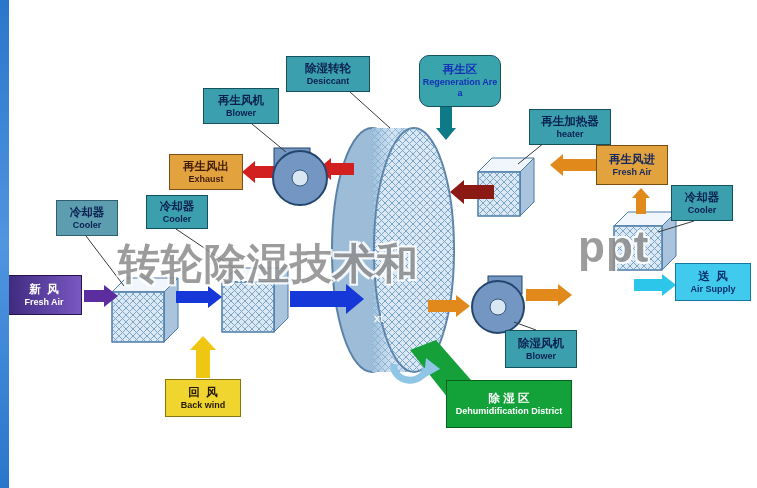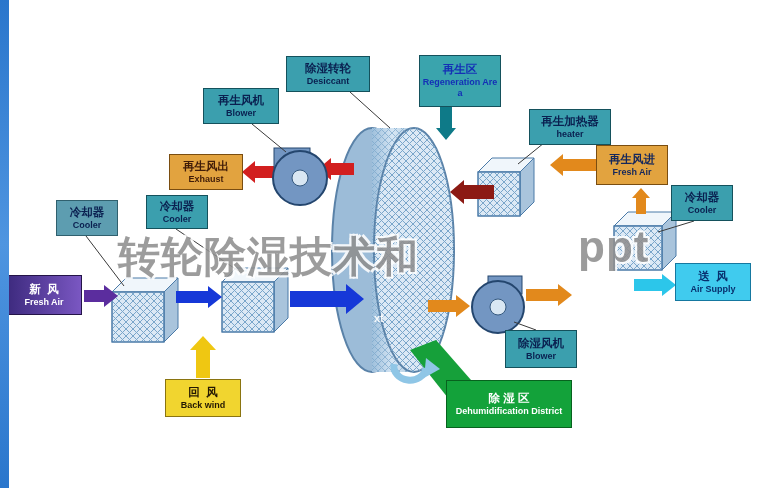--- a/index.html
+++ b/index.html
@@ -11,37 +11,37 @@
   #edge-strip{
     position:absolute;left:0;top:0;width:9px;height:488px;z-index:7;
     background:linear-gradient(180deg,#2a76cc,#4f95e0 50%,#2a76cc);
   }
   svg.layer{position:absolute;left:0;top:0;z-index:2;}
   .wm{
     position:absolute;z-index:4;font-weight:bold;color:#8f8f8f;opacity:.88;
     letter-spacing:1px;
     text-shadow:2px 2px 0 #fff,-2px -2px 0 #fff,2px -2px 0 #fff,-2px 2px 0 #fff;
   }
-  #wm-left{left:118px;top:229px;font-size:42px;}
+  #wm-left{left:118px;top:236px;font-size:42px;}
   #wm-right{left:578px;top:222px;font-size:44px;}
   #wm-small{
     position:absolute;left:374px;top:312px;z-index:5;font-size:11px;
     font-weight:bold;color:#ffffff;opacity:.9;
   }
   .box{
     position:absolute;z-index:6;display:flex;flex-direction:column;
     align-items:center;justify-content:center;text-align:center;
     border:1px solid;font-weight:700;line-height:1.2;box-sizing:border-box;
     padding:1px 2px;
   }
   .box .zh{font-size:11.5px;white-space:pre-wrap;}
   .box .en{font-size:9px;}
   .teal{background:#3b9fae;border-color:#14515c;color:#0a2050;}
   .teal2{background:#5d9db0;border-color:#30606e;color:#0a2050;}
-  .tealb{background:#3aa4ad;border-color:#14515c;color:#1430b6;}
+  .tealb{background:#3aa4ad;border-color:#14515c;color:#1430b6;border-radius:10px;}
   .tealb .en{word-break:break-all;}
   .orange{background:#e2a33f;border-color:#7a4d10;color:#401c08;}
   .orange2{background:#e2a33f;border-color:#7a4d10;color:#14275c;}
   .purple{background:linear-gradient(90deg,#3d2a7e,#7a57c2);border-color:#241448;color:#fff;}
   .cyan{background:#40cbee;border-color:#1578a0;color:#08306e;}
   .yellow{background:#f1d52f;border-color:#8a7410;color:#231803;}
   .green{background:#13a23a;border-color:#07621e;color:#ffffff;}
   
   #lb-regen-blower{left:203px;top:88px;width:76px;height:36px;}
   #lb-desiccant{left:286px;top:56px;width:84px;height:36px;}

